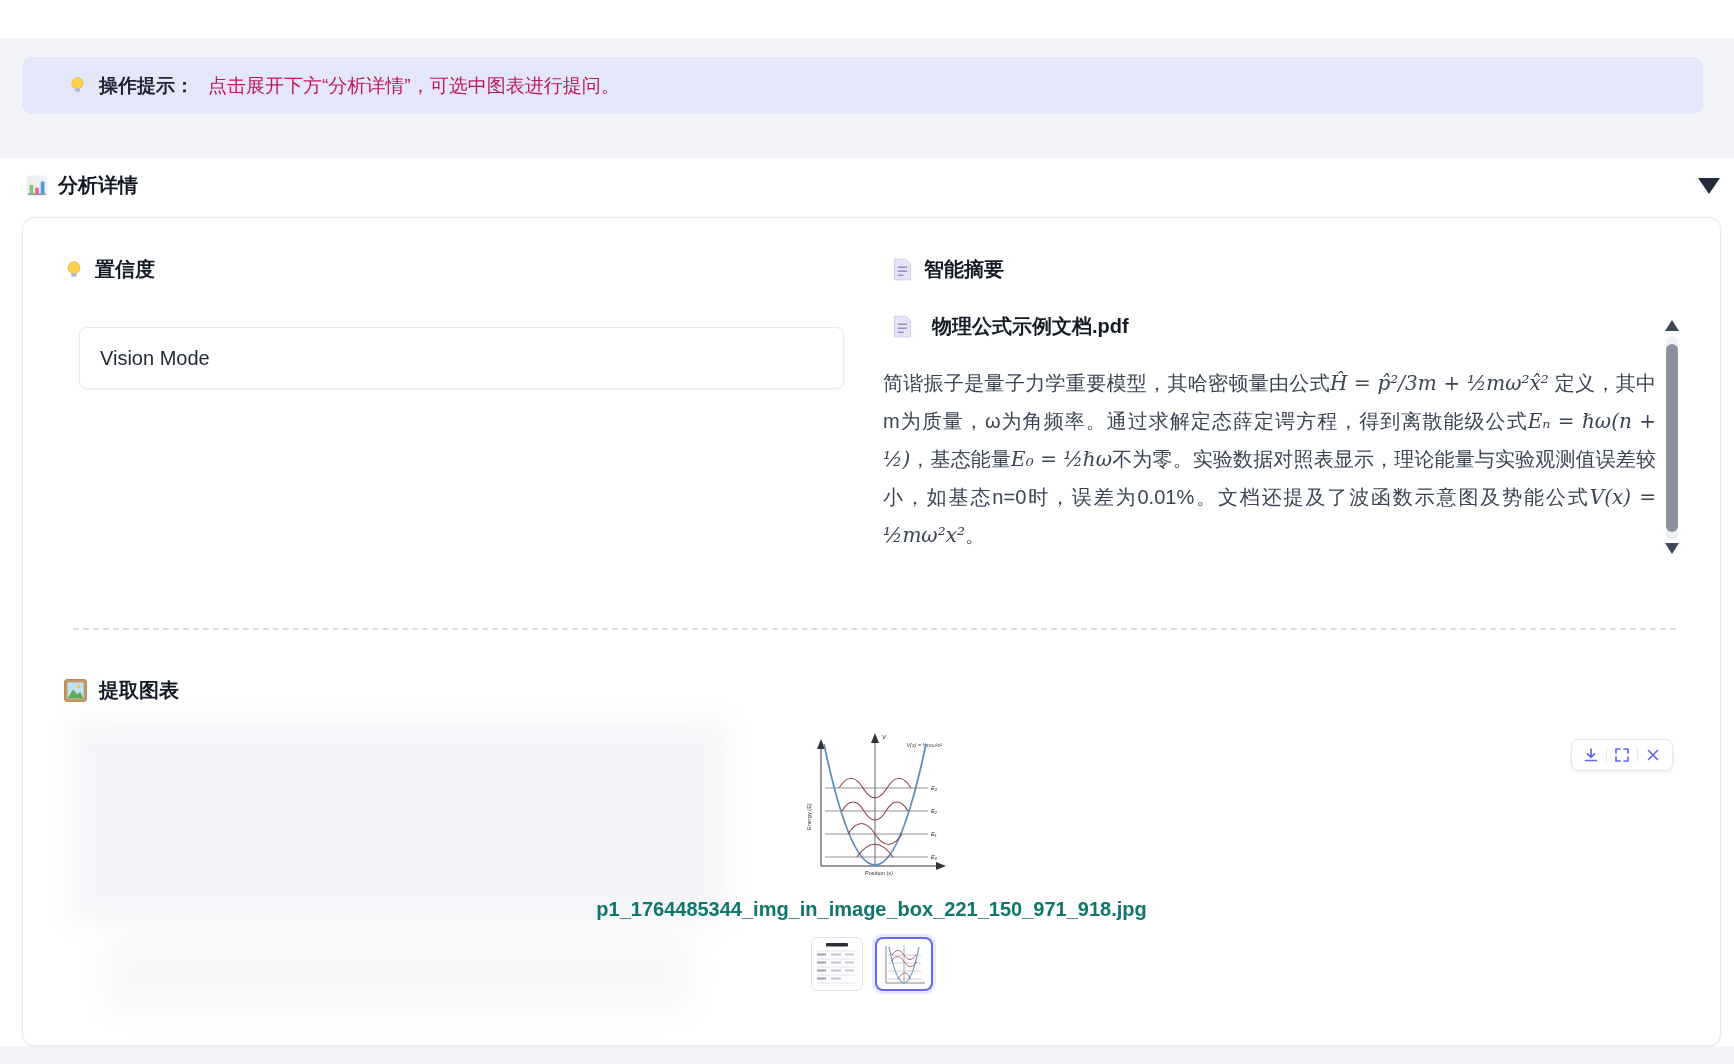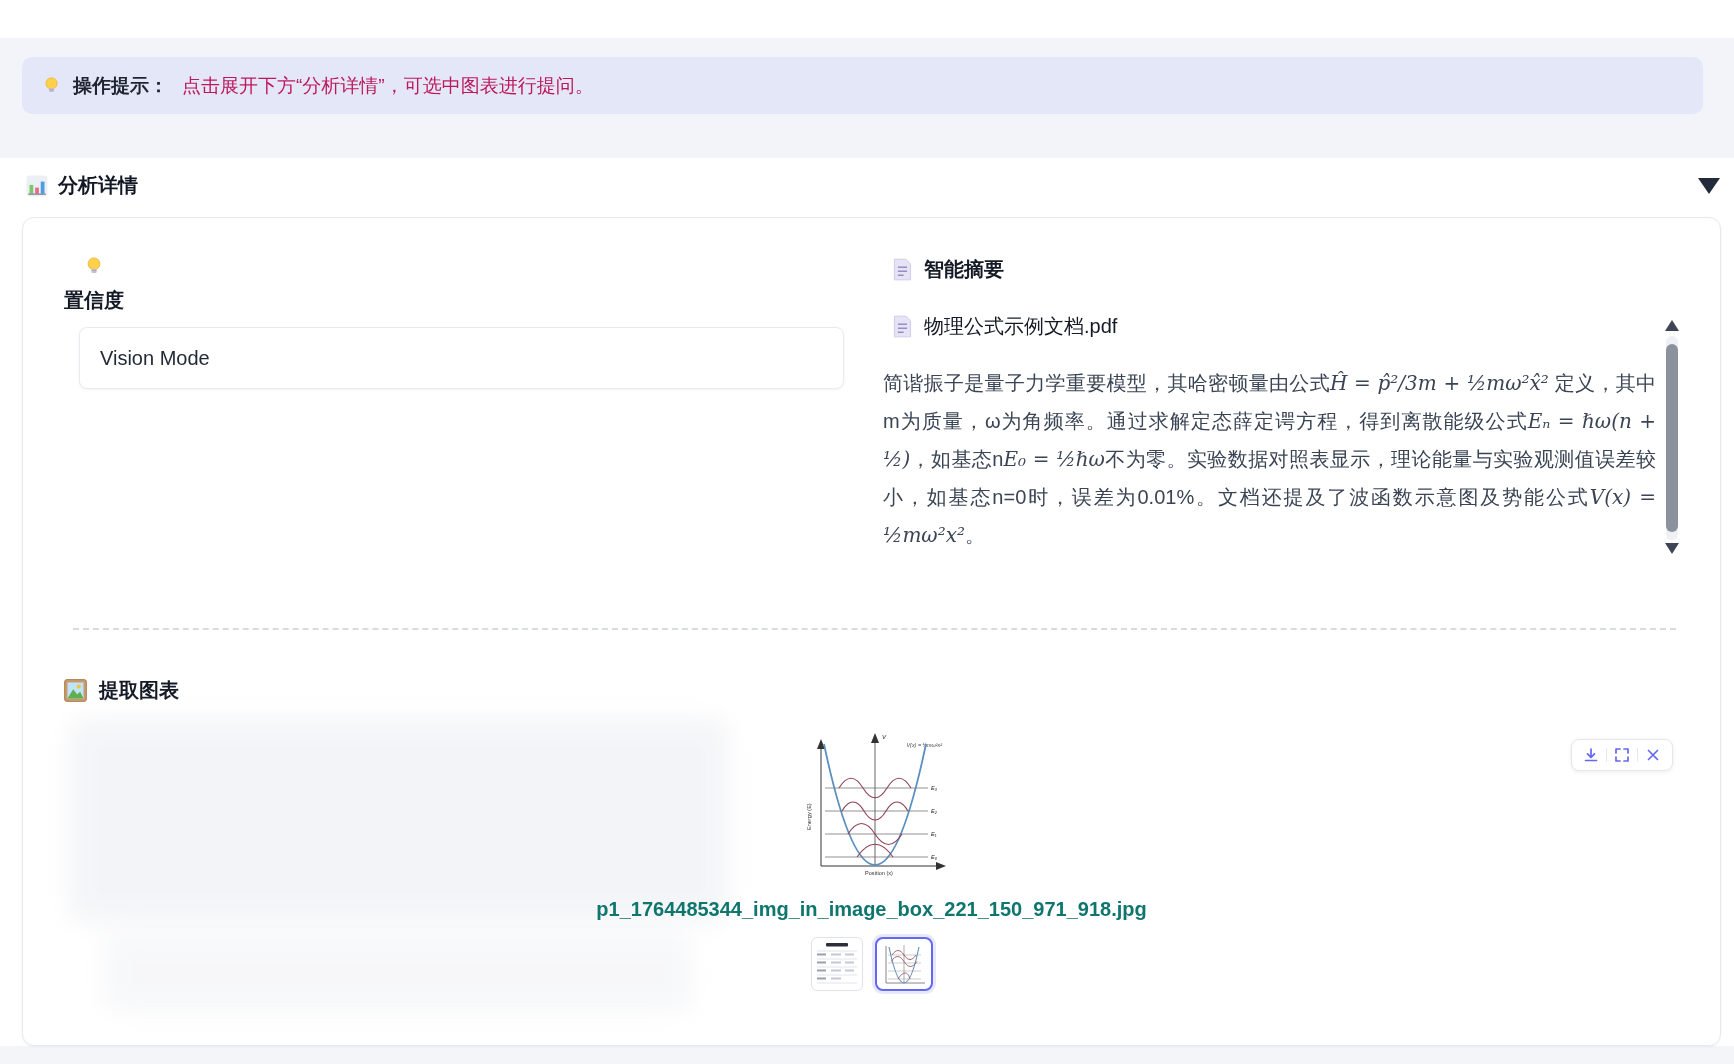--- a/index.html
+++ b/index.html
@@ -3,41 +3,41 @@
 <meta charset="utf-8">
 <style>
   html,body{margin:0;padding:0;}
   #page{position:relative;width:1734px;height:1064px;background:#ffffff;overflow:hidden;
         font-family:"Liberation Sans","DejaVu Sans",sans-serif;color:#141a26;}
   .band{position:absolute;left:0;top:38px;width:1734px;height:120px;background:#f2f4f9;}
   .bottom-strip{position:absolute;left:0;top:1046px;width:1734px;height:18px;background:#f4f5f9;}
 
   
   .banner{position:absolute;left:22px;top:57px;width:1681px;height:57px;background:#e3e7f8;
-          border-radius:10px;display:flex;align-items:center;padding-left:20px;box-sizing:border-box;}
+          border-radius:10px;display:flex;align-items:center;padding-left:46px;box-sizing:border-box;}
   .banner .tip-label{font-weight:bold;font-size:19px;color:#1f2430;margin-left:12px;}
   .banner .tip-msg{font-size:19px;color:#be185d;margin-left:14px;}
 
   
   .details-header{position:absolute;left:26px;top:172px;display:flex;align-items:center;gap:10px;cursor:pointer;}
   .details-title{font-size:20px;font-weight:bold;color:#111724;}
   .collapse-arrow{position:absolute;left:1698px;top:178px;width:0;height:0;cursor:pointer;
       border-left:11px solid transparent;border-right:11px solid transparent;border-top:16px solid #232a3a;}
 
   
   .card{position:absolute;left:22px;top:217px;width:1699px;height:829px;background:#ffffff;
         border:1px solid #e7e9f0;border-radius:12px;box-shadow:0 1px 3px rgba(20,24,40,.05);box-sizing:border-box;}
 
   .sec-head{position:absolute;display:flex;align-items:center;gap:11px;}
   .sec-head .t{font-size:20px;font-weight:bold;color:#141a26;}
-  .head-conf{left:41px;top:38px;flex-direction:column;}
+  .head-conf{left:41px;top:38px;}
   .head-sum{left:869px;top:38px;}
   .head-extract{left:41px;top:459px;gap:12px;}
   .pdf-row{position:absolute;left:869px;top:95px;display:flex;align-items:center;gap:11px;}
-  .pdf-row .t{font-size:20px;font-weight:normal;color:#141a26;}
+  .pdf-row .t{font-size:20px;font-weight:bold;color:#141a26;margin-left:8px;}
 
   .vision-box{position:absolute;left:56px;top:109px;width:765px;height:62px;background:#fff;
       border:1px solid #e8eaf0;border-radius:8px;box-shadow:0 1px 3px rgba(20,24,40,.05);
       display:flex;align-items:center;padding-left:20px;box-sizing:border-box;font-size:20px;color:#232a37;}
 
   .summary-text{position:absolute;left:860px;top:146px;width:773px;font-size:20px;line-height:38px;
       color:#3a4454;text-align:justify;}
   .math{font-family:"DejaVu Serif","Liberation Serif",serif;font-style:italic;}
 
   
@@ -126,21 +126,21 @@
     <div class="pdf-row">
       <svg width="21" height="23" viewBox="0 0 18 20">
         <path d="M2 1 h10 l4 4 v14 h-14 z" fill="#e6e3f5" stroke="#cfc9ea" stroke-width="0.8"></path>
         <line x1="5" y1="8" x2="13" y2="8" stroke="#8f86c0" stroke-width="1.2"></line>
         <line x1="5" y1="11.5" x2="13" y2="11.5" stroke="#8f86c0" stroke-width="1.2"></line>
         <line x1="5" y1="15" x2="10" y2="15" stroke="#8f86c0" stroke-width="1.2"></line>
       </svg>
       <span class="t">物理公式示例文档.pdf</span>
     </div>
 
-    <div class="summary-text"><span>简谐振子是量子力学重要模型，其哈密顿量由公式</span><span class="math">Ĥ = p̂²/3m + ½mω²x̂²</span><span> 定义，其中m为质量，ω为角频率。通过求解定态薛定谔方程，得到离散能级公式</span><span class="math">Eₙ = ℏω(n + ½)</span><span>，如基态n</span><span class="math">E₀ = ½ℏω</span><span>不为零。实验数据对照表显示，理论能量与实验观测值误差较小，如基态n=0时，误差为0.01%。文档还提及了波函数示意图及势能公式</span><span class="math">V(x) = ½mω²x²</span><span>。</span></div>
+    <div class="summary-text"><span>简谐振子是量子力学重要模型，其哈密顿量由公式</span><span class="math">Ĥ = p̂²/3m + ½mω²x̂²</span><span> 定义，其中m为质量，ω为角频率。通过求解定态薛定谔方程，得到离散能级公式</span><span class="math">Eₙ = ℏω(n + ½)</span><span>，基态能量</span><span class="math">E₀ = ½ℏω</span><span>不为零。实验数据对照表显示，理论能量与实验观测值误差较小，如基态n=0时，误差为0.01%。文档还提及了波函数示意图及势能公式</span><span class="math">V(x) = ½mω²x²</span><span>。</span></div>
 
     <div class="sbar">
       <div class="up"></div>
       <div class="track"></div>
       <div class="thumb"></div>
       <div class="down"></div>
     </div>
 
     <div class="divider"></div>
 

